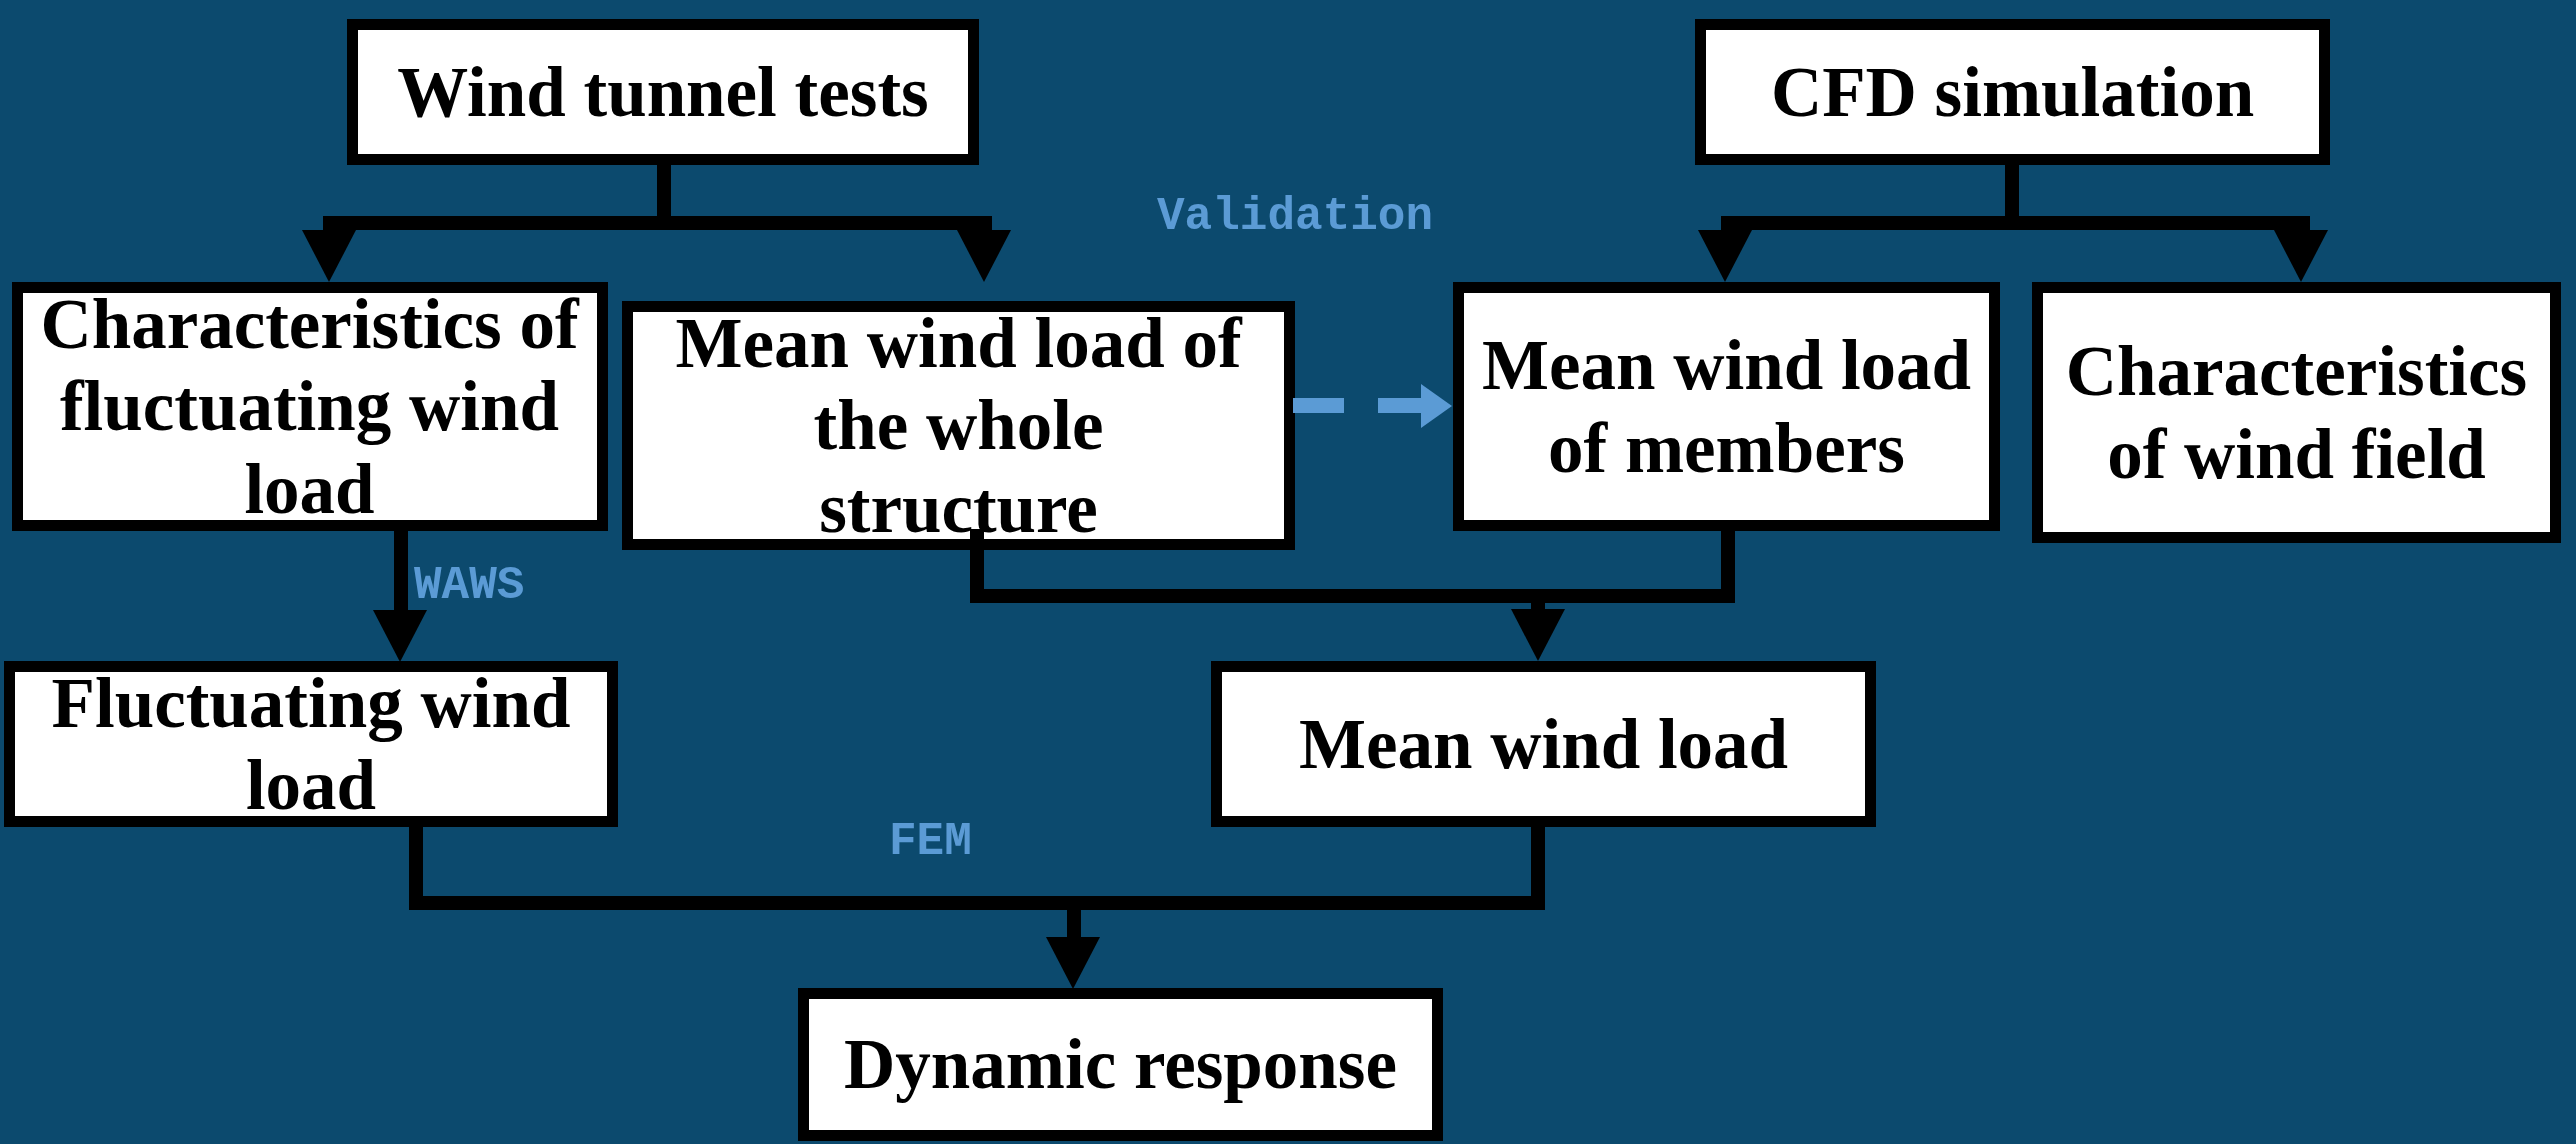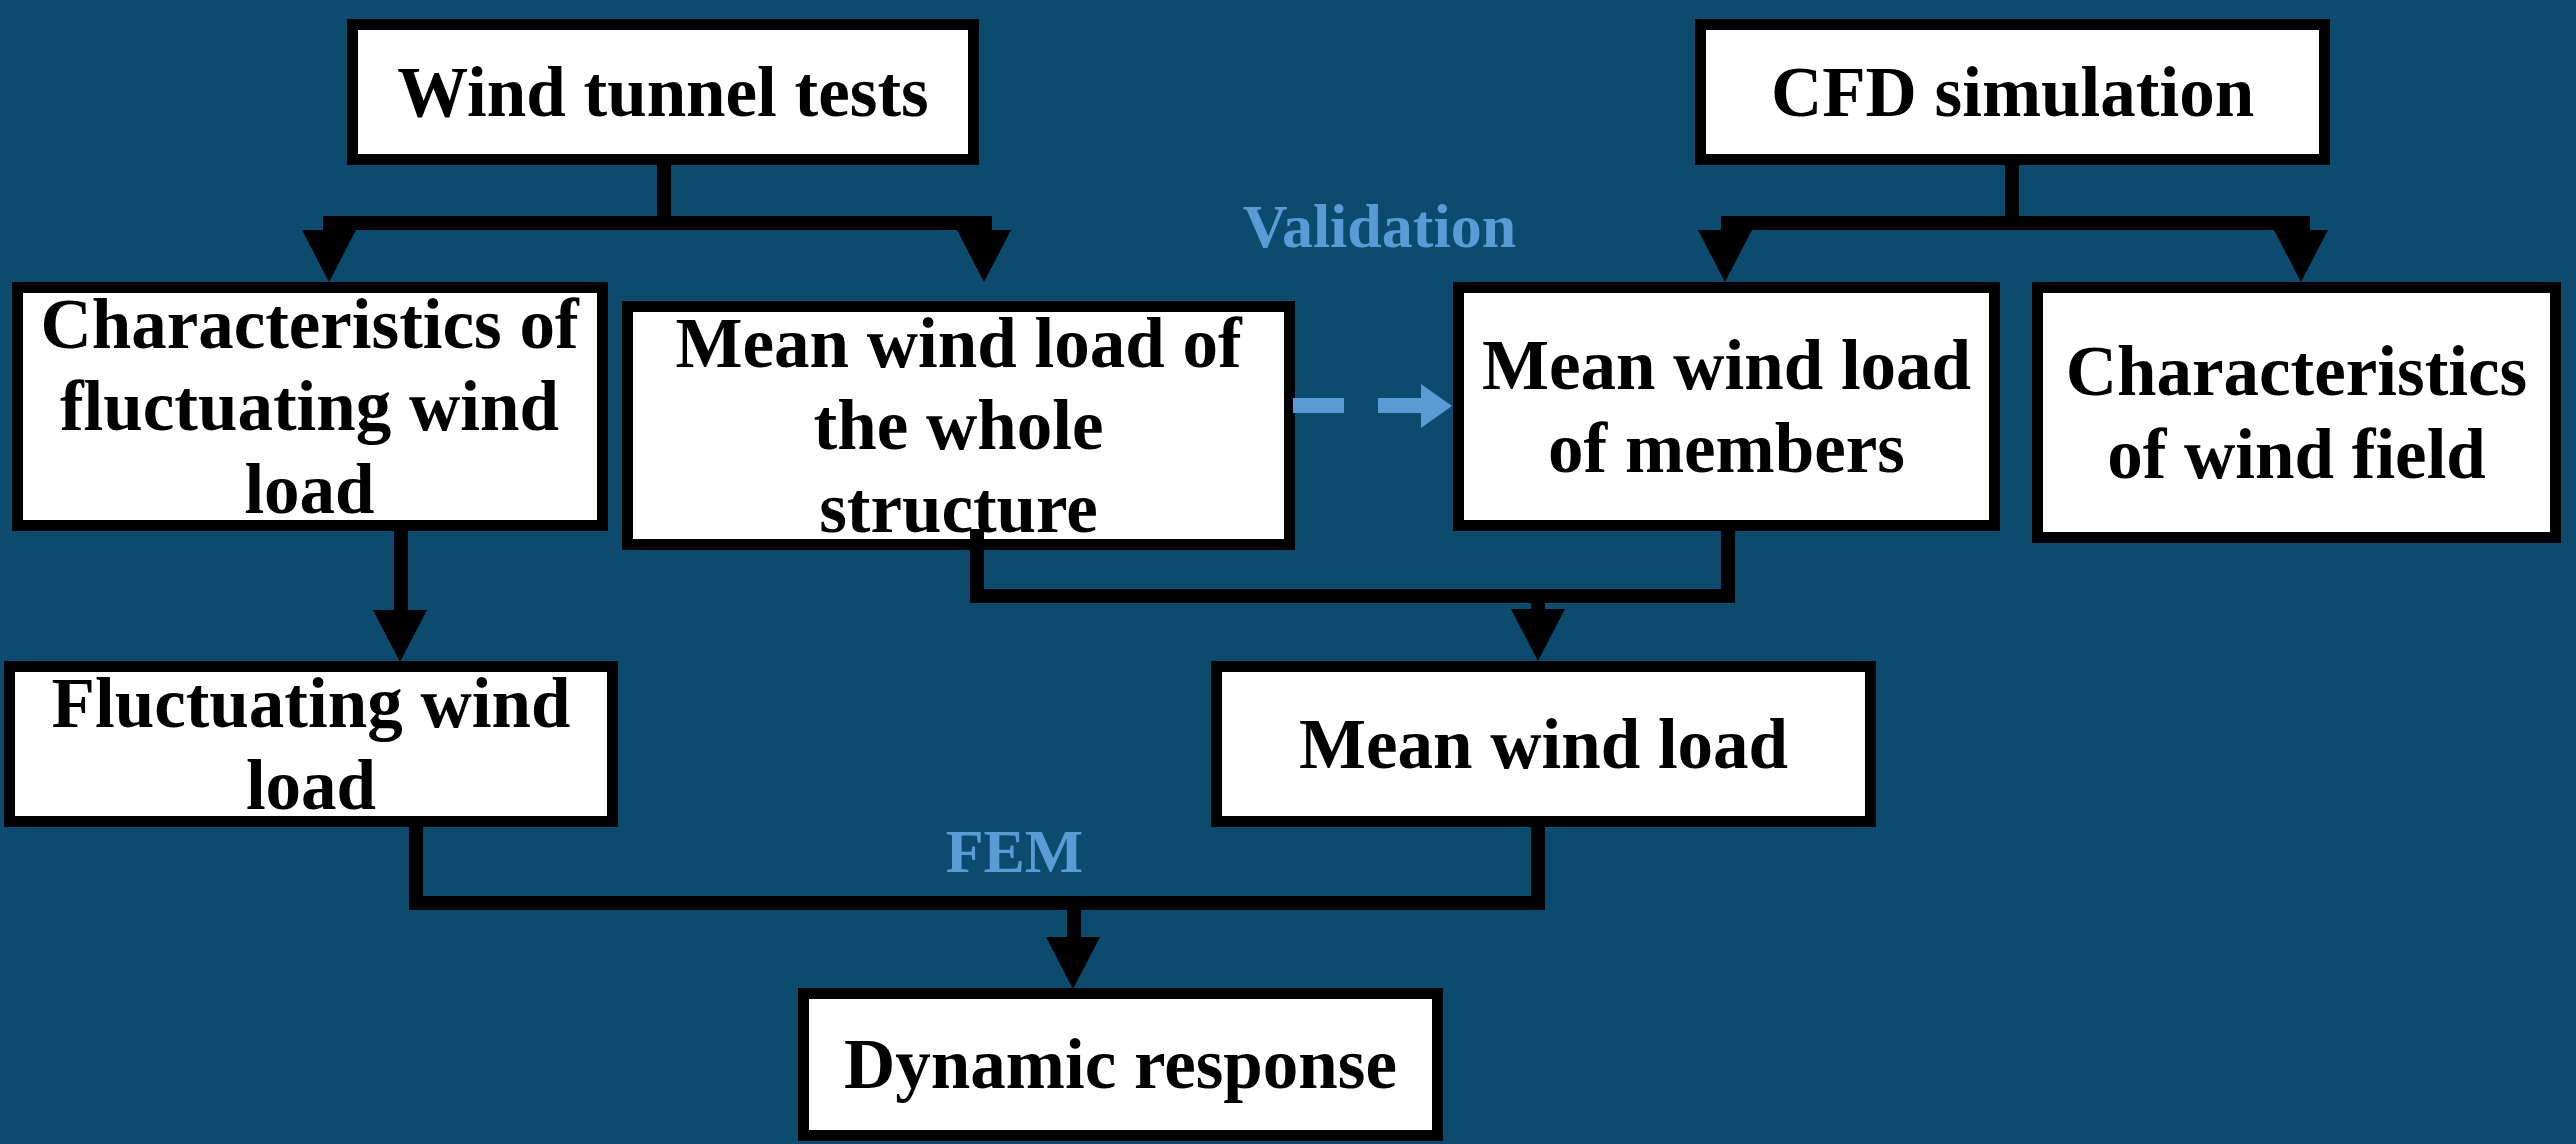--- a/index.html
+++ b/index.html
@@ -37,23 +37,23 @@
   .arrow-right-blue{
     position:absolute;width:0;height:0;
     border-top:22px solid transparent;
     border-bottom:22px solid transparent;
     border-left:31px solid #5b9bd5;
   }
   .edge-label{
     position:absolute;
     color:#5b9bd5;
     font-weight:bold;
-    font-size:62px;
+    font-size:46px;
     line-height:1.1;
-    text-align:center;
+    font-family:Liberation Mono, monospace;
   }
 </style>
 </head>
 <body>
 
 <div class="canvas">
 
   <div class="box" style="left:347px;top:19px;width:632px;height:146px;">Wind tunnel tests</div>
 
   <div class="box" style="left:1695px;top:19px;width:635px;height:146px;">CFD simulation</div>
@@ -82,20 +82,21 @@
   <div class="box" style="left:2032px;top:282px;width:529px;height:261px;">Characteristics
 of wind field</div>
 
   <div class="edge-label" style="left:1157px;top:192px;width:445px;">Validation</div>
   <div class="blue-dash" style="left:1293px;top:398px;width:51px;height:15px;"></div>
   <div class="blue-dash" style="left:1378px;top:398px;width:46px;height:15px;"></div>
   <div class="arrow-right-blue" style="left:1421px;top:384px;"></div>
 
   <div class="line" style="left:394px;top:529px;width:14px;height:87px;"></div>
   <div class="arrow-down" style="left:373px;top:610px;"></div>
+  <div class="edge-label" style="left:414px;top:561px;">WAWS</div>
 
   <div class="line" style="left:970px;top:529px;width:14px;height:68px;"></div>
   <div class="line" style="left:1721px;top:529px;width:14px;height:68px;"></div>
   <div class="line" style="left:970px;top:589px;width:765px;height:14px;"></div>
   <div class="line" style="left:1531px;top:601px;width:14px;height:26px;"></div>
   <div class="arrow-down" style="left:1511px;top:609px;"></div>
 
   <div class="box" style="left:4px;top:661px;width:614px;height:166px;">Fluctuating wind load</div>
 
   <div class="box" style="left:1211px;top:661px;width:665px;height:166px;">Mean wind load</div>

